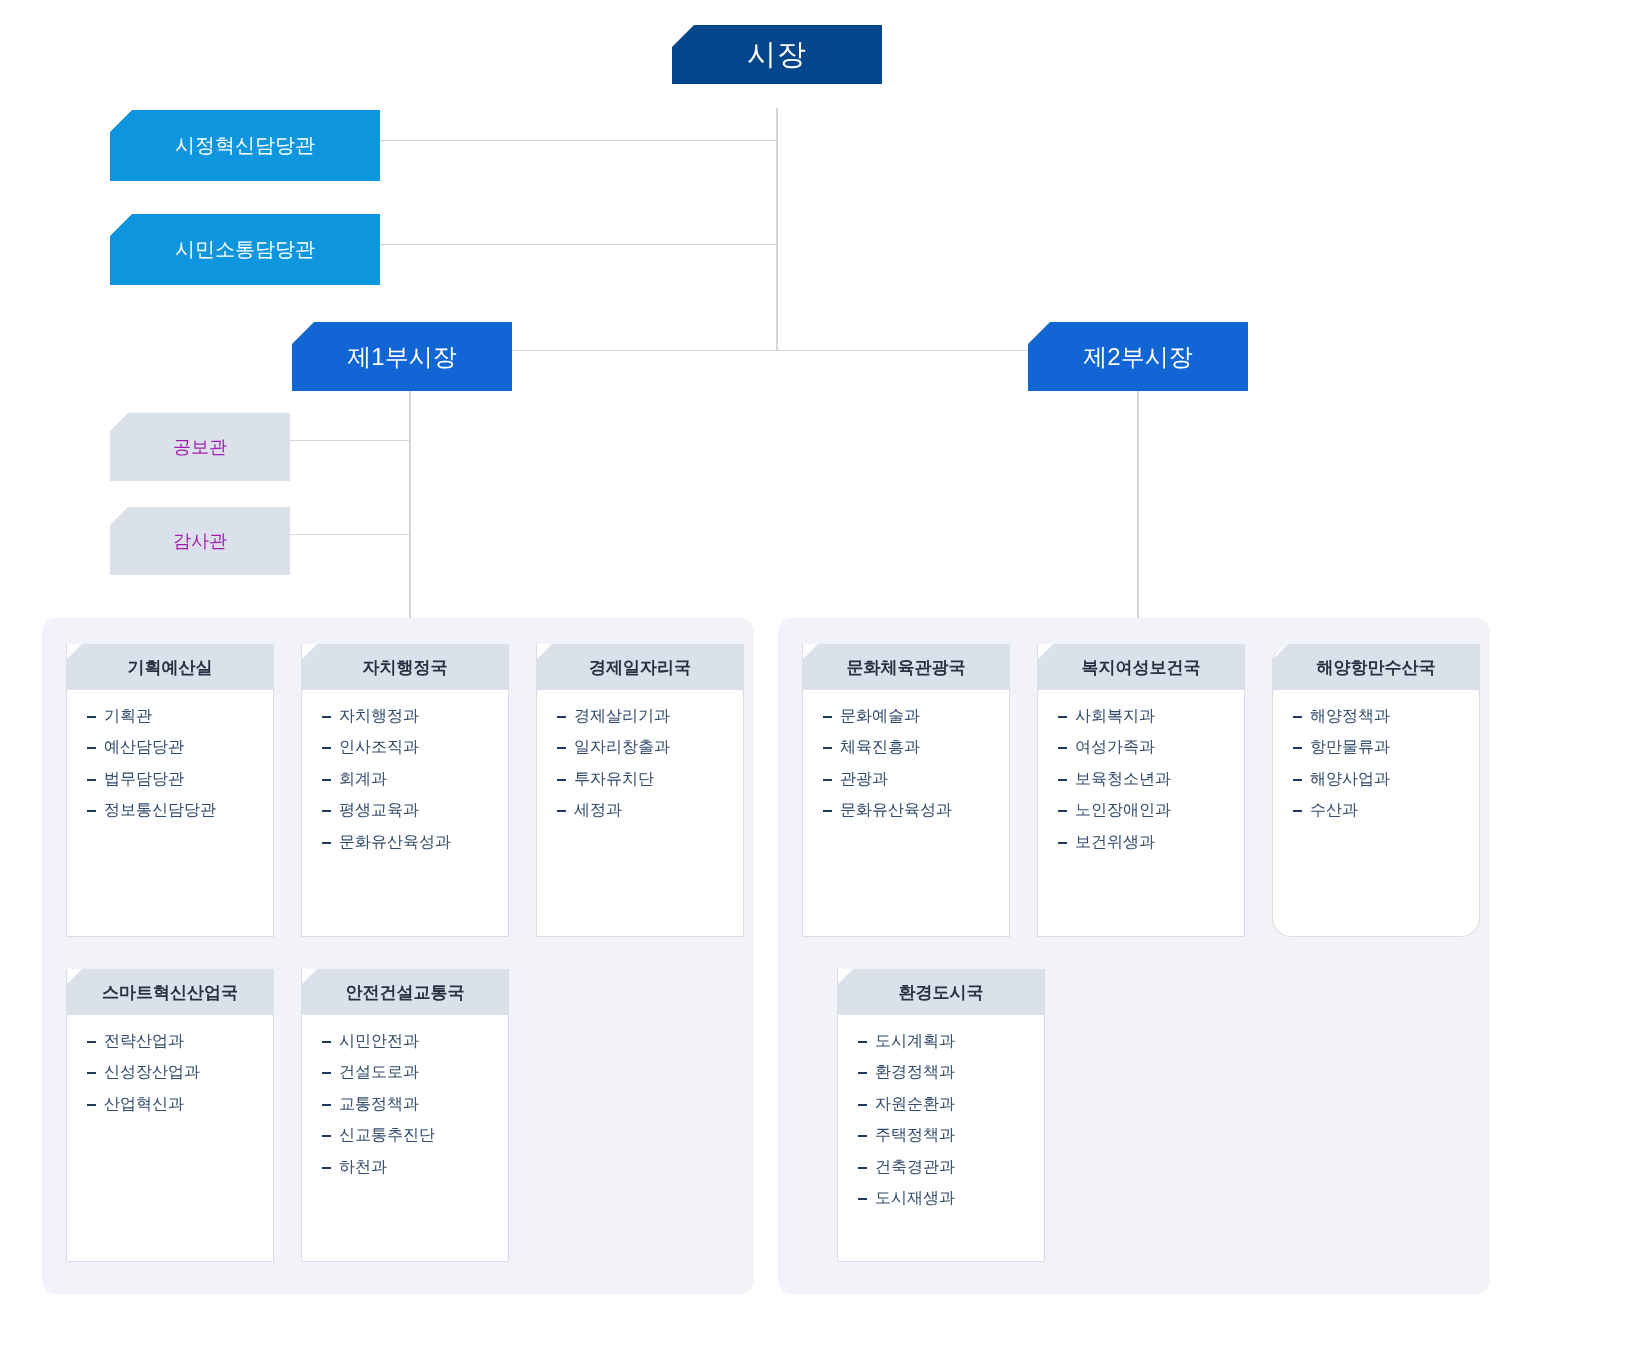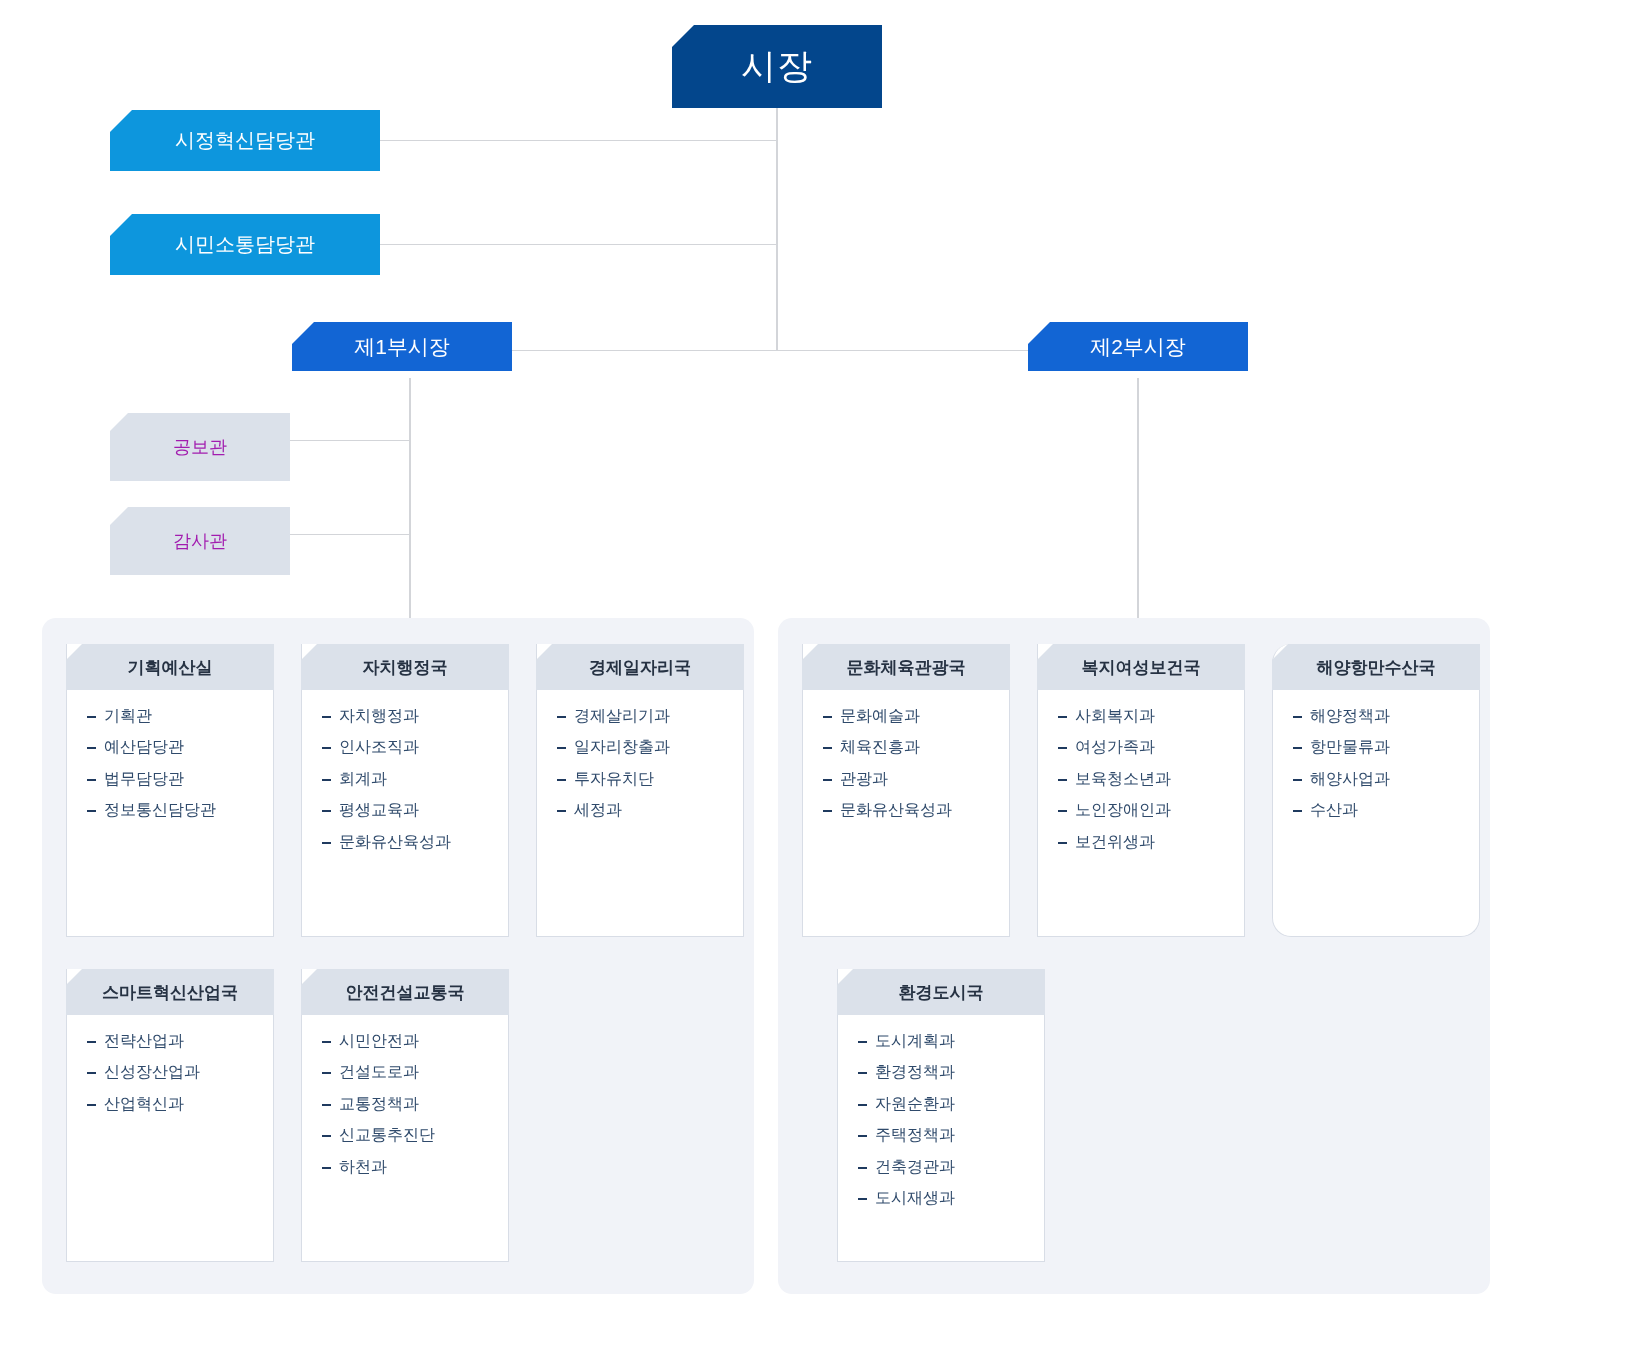--- a/index.html
+++ b/index.html
@@ -33,38 +33,38 @@
     z-index: 3;
     display: flex;
     align-items: center;
     justify-content: center;
     color: #ffffff;
     clip-path: polygon(22px 0, 100% 0, 100% 100%, 0 100%, 0 22px);
     -webkit-clip-path: polygon(22px 0, 100% 0, 100% 100%, 0 100%, 0 22px);
   }
   .node-mayor {
     left: 672px; top: 25px;
-    width: 210px; height: 83px;
+    width: 210px; height: 59px;
     background: #03468c;
-    font-size: 35px;
+    font-size: 29px;
     letter-spacing: 1px;
   }
   .node-staff {
-    width: 270px; height: 61px;
+    width: 270px; height: 71px;
     background: #0d96dd;
     font-size: 20px;
     font-weight: 500;
   }
   .node-staff.s1 { left: 110px; top: 110px; }
   .node-staff.s2 { left: 110px; top: 214px; }
 
   .node-vice {
-    width: 220px; height: 49px;
+    width: 220px; height: 69px;
     background: #1265d4;
-    font-size: 21px;
+    font-size: 24px;
     font-weight: 500;
   }
   .node-vice.v1 { left: 292px; top: 322px; }
   .node-vice.v2 { left: 1028px; top: 322px; }
 
   .node-aux {
     width: 180px; height: 68px;
     background: #dbe1ea;
     color: #a21caf;
     font-size: 18px;

